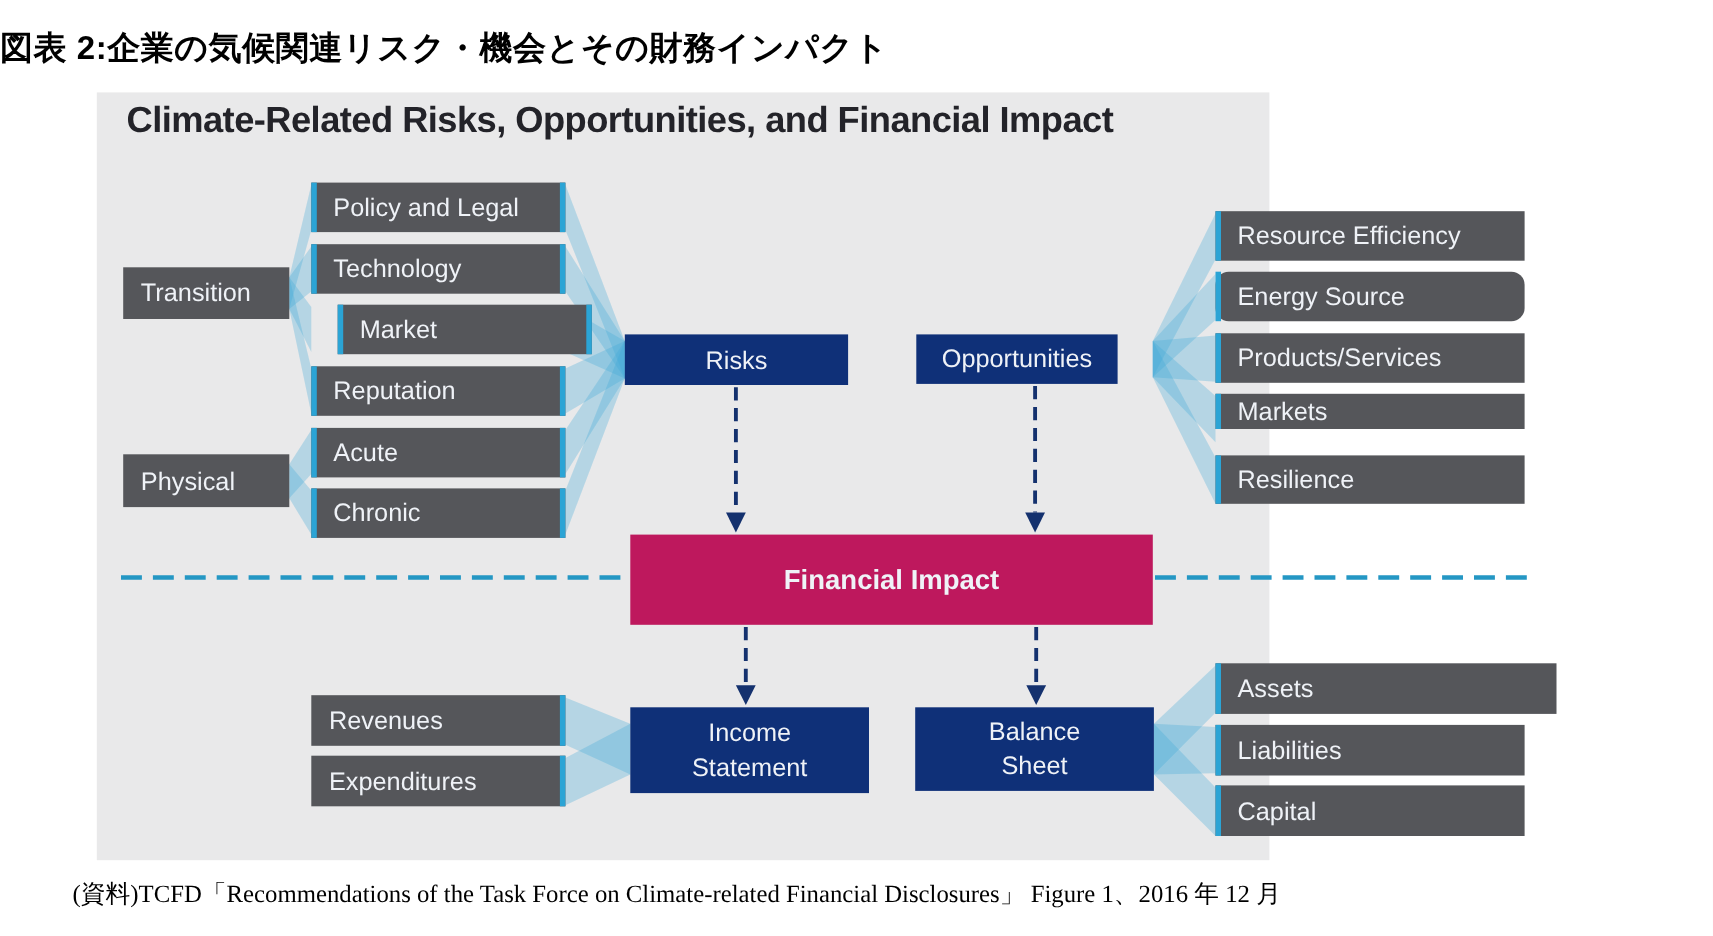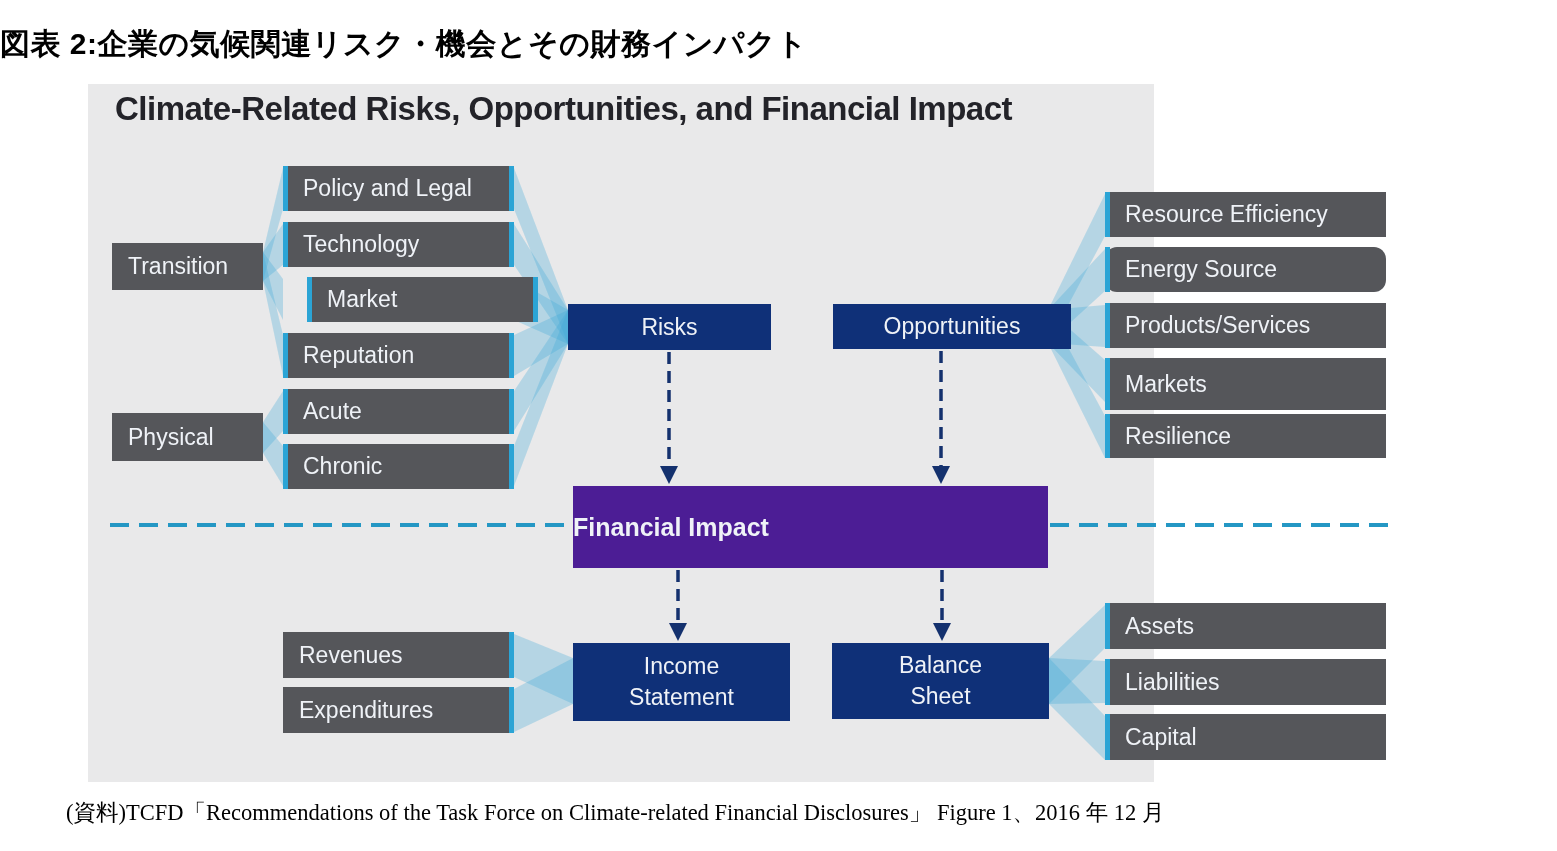--- a/index.html
+++ b/index.html
@@ -21,21 +21,21 @@
     position:absolute; left:27px; top:6px;
     font-size:33px; font-weight:bold; color:#232329; letter-spacing:-0.5px;
   }
   .overlay { position:absolute; left:0; top:0; width:1557px; height:851px; pointer-events:none; }
   .box {
     position:absolute; display:flex; align-items:center;
     color:#EFF2F7; font-size:23px; box-sizing:border-box;
   }
   .gray { background:#55565A;text-align:center; }
   .navy { background:#0F3078; justify-content:center; text-align:center; }
-  .cyan { background:#4c1d95; justify-content:flex-start; }
+  .cyan { background:#be185d; justify-content:center; }
   .pad-l { padding-left:16px; }
   .stripe-l::before, .stripe-lr::before {
     content:""; position:absolute; left:0; top:0; bottom:0; width:5px; background:#2BA4D5;
   }
   .stripe-r::after, .stripe-lr::after {
     content:""; position:absolute; right:0; top:0; bottom:0; width:5px; background:#2BA4D5;
   }
   .stripe-l.pad-l, .stripe-lr.pad-l { padding-left:20px; }
   .two-line { white-space:pre-line; line-height:1.35; }
   .fi-label { font-weight:bold; font-size:25px; }
@@ -121,34 +121,34 @@
   <div class="box gray stripe-lr pad-l" style="left:283px; top:444px; width:231px; height:45px;">
     <span>Chronic</span>
   </div>
   <div class="box gray stripe-lr pad-l" style="left:283px; top:389px; width:231px; height:45px;">
     <span>Acute</span>
   </div>
 
   <div class="box navy" style="left:568px; top:304px; width:203px; height:46px;">
     <span>Risks</span>
   </div>
-  <div class="box navy" style="left:833px; top:304px; width:238px; height:45px;">
+  <div class="box navy" style="left:833px; top:304px; width:183px; height:45px;">
     <span>Opportunities</span>
   </div>
 
   <div class="box gray stripe-l pad-l" style="left:1105px; top:192px; width:281px; height:45px;">
     <span>Resource Efficiency</span>
   </div>
   <div class="box gray stripe-l pad-l" style="left:1105px; top:247px; width:281px; height:45px;border-radius:12px;">
     <span>Energy Source</span>
   </div>
   <div class="box gray stripe-l pad-l" style="left:1105px; top:303px; width:281px; height:45px;">
     <span>Products/Services</span>
   </div>
-  <div class="box gray stripe-l pad-l" style="left:1105px; top:358px; width:281px; height:52px;">
+  <div class="box gray stripe-l pad-l" style="left:1105px; top:358px; width:281px; height:32px;">
     <span>Markets</span>
   </div>
   <div class="box gray stripe-l pad-l" style="left:1105px; top:414px; width:281px; height:44px;">
     <span>Resilience</span>
   </div>
 
   <div class="box cyan" style="left:573px; top:486px; width:475px; height:82px;">
     <span class="fi-label">Financial Impact</span>
   </div>
 
@@ -161,21 +161,21 @@
 Sheet</span>
   </div>
 
   <div class="box gray stripe-r pad-l" style="left:283px; top:632px; width:231px; height:46px;">
     <span>Revenues</span>
   </div>
   <div class="box gray stripe-r pad-l" style="left:283px; top:687px; width:231px; height:46px;">
     <span>Expenditures</span>
   </div>
 
-  <div class="box gray stripe-l pad-l" style="left:1105px; top:603px; width:281px; height:46px;">
+  <div class="box gray stripe-l pad-l" style="left:1105px; top:603px; width:310px; height:46px;">
     <span>Assets</span>
   </div>
   <div class="box gray stripe-l pad-l" style="left:1105px; top:714px; width:281px; height:46px;">
     <span>Capital</span>
   </div>
   <div class="box gray stripe-l pad-l" style="left:1105px; top:659px; width:281px; height:46px;">
     <span>Liabilities</span>
   </div>
 
   <div class="caption">(資料)TCFD「Recommendations of the Task Force on Climate-related Financial Disclosures」 Figure 1、2016 年 12 月</div>

